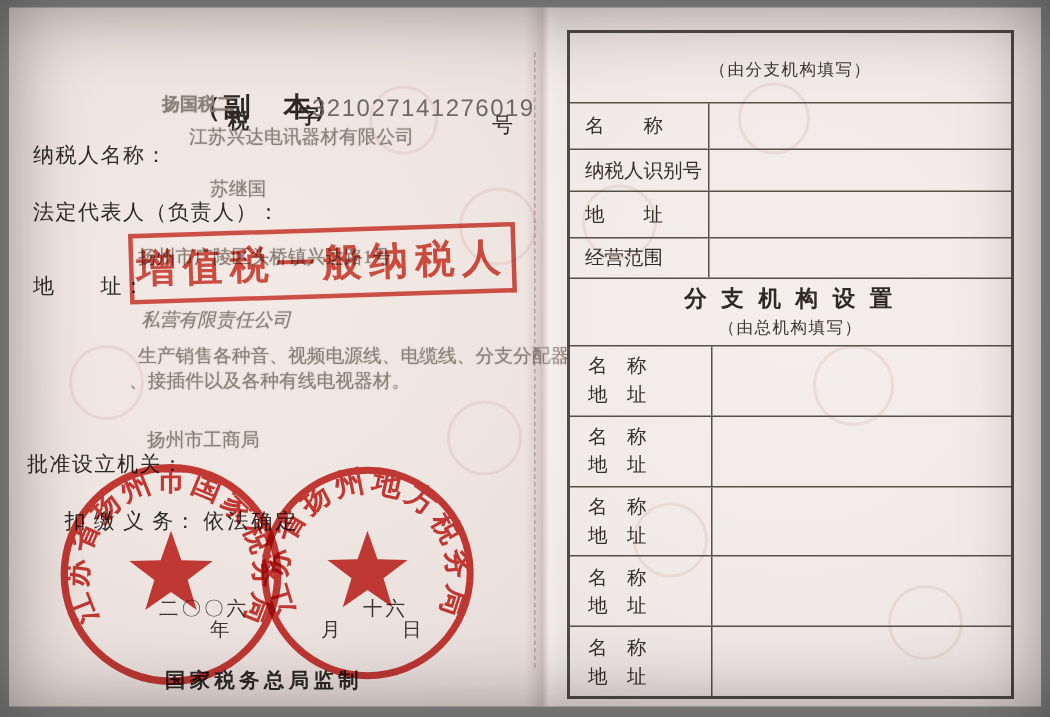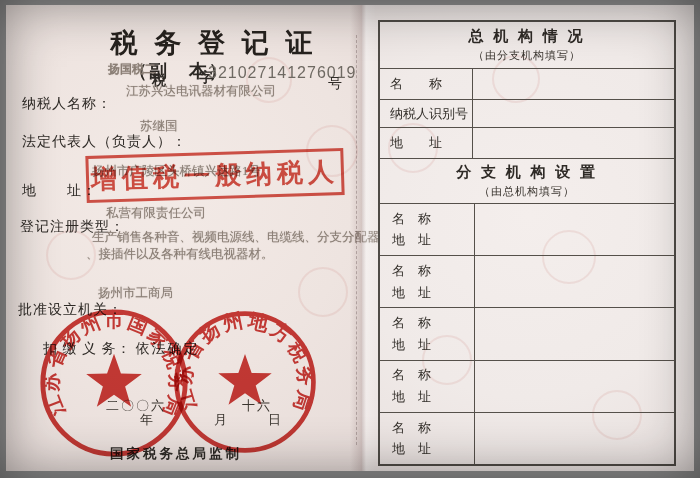--- a/index.html
+++ b/index.html
@@ -50,41 +50,39 @@
 
 <div class="photo">
   <div class="paper">
 
     <div class="page-left">
       <div class="wm" style="left:240px;top:52px;width:42px;height:42px;"></div>
       <div class="wm" style="left:300px;top:120px;width:48px;height:48px;"></div>
       <div class="wm" style="left:40px;top:225px;width:46px;height:46px;"></div>
       <div class="wm" style="left:292px;top:262px;width:46px;height:46px;"></div>
 
-      <div class="abs title" style="left:93px;top:20px;width:230px;">税 务 登 记 证</div>
       <div class="abs subtitle" style="left:118px;top:54px;width:110px;">（副　本）</div>
 
       <div class="abs typed" style="left:102px;top:56px;font-size:12px;font-weight:bold;">扬国税二</div>
       <div class="abs lbl" style="left:146px;top:67px;font-weight:bold;">税</div>
       <div class="abs lbl" style="left:193px;top:64px;font-weight:bold;">字</div>
       <div class="abs serialnum" style="left:202px;top:59px;">321027141276019</div>
       <div class="abs lbl" style="left:322px;top:70px;">号</div>
 
       <div class="abs typed val" style="left:72px;top:78px;margin-left:48px;">江苏兴达电讯器材有限公司</div>
       <div class="abs lbl" style="left:16px;top:90px;">纳税人名称：</div>
 
       <div class="abs typed val" style="left:134px;top:113px;">苏继国</div>
       <div class="abs lbl" style="left:16px;top:128px;">法定代表人（负责人）：</div>
 
       <div class="abs vatstamp" style="left:80px;top:147px;">增值税一般纳税人</div>
       <div class="abs typed val" style="left:86px;top:158px;z-index:3;">扬州市广陵区头桥镇兴达路1号</div>
       <div class="abs lbl" style="left:16px;top:177px;">地　　址：</div>
 
-      <div class="abs typed val" style="left:100px;top:200px;">私营有限责任公司</div>
-      <div class="abs lbl" style="left:14px;top:213px;">登记注册类型：</div>
+      <div class="abs typed val" style="left:88px;top:200px;font-style:italic;">私营有限责任公司</div>
 
       <div class="abs typed val" style="left:86px;top:224px;">生产销售各种音、视频电源线、电缆线、分支分配器</div>
       <div class="abs typed val" style="left:80px;top:241px;">、接插件以及各种有线电视器材。</div>
 
       <div class="abs typed val" style="left:92px;top:280px;">扬州市工商局</div>
       <div class="abs lbl" style="left:12px;top:296px;">批准设立机关：</div>
 
       <div class="abs" style="left:14px;top:334px;white-space:nowrap;margin-left:23px;">
         <span class="lbl">扣 缴 义 务：</span>
         <span class="lbl" style="letter-spacing:2px;">依法确定</span>
@@ -118,33 +116,36 @@
 
     <div class="page-right">
       <div class="wm" style="left:130px;top:50px;width:44px;height:44px;"></div>
       <div class="wm" style="left:26px;top:118px;width:46px;height:46px;"></div>
       <div class="wm" style="left:180px;top:225px;width:50px;height:50px;"></div>
       <div class="wm" style="left:60px;top:330px;width:46px;height:46px;"></div>
       <div class="wm" style="left:230px;top:385px;width:46px;height:46px;"></div>
 
       <div class="rtable">
         <div class="sec" style="height:46px;">
-          <div class="t">总 机 构 情 况</div>
           <div class="s">（由分支机构填写）</div>
         </div>
         <div class="trow" style="height:30px;">
           <div class="tlabel">名　　称</div>
           <div class="tval"></div>
         </div>
         <div class="trow" style="height:27px;">
           <div class="tlabel">纳税人识别号</div>
           <div class="tval"></div>
         </div>
         <div class="trow" style="height:30px;">
           <div class="tlabel">地　　址</div>
+          <div class="tval"></div>
+        </div>
+        <div class="trow" style="height:26px;">
+          <div class="tlabel">经营范围</div>
           <div class="tval"></div>
         </div>
         <div class="sec" style="height:44px;">
           <div class="t">分 支 机 构 设 置</div>
           <div class="s">（由总机构填写）</div>
         </div>
         <div class="branches">
           <div class="bblock">
             <div class="blabel">
               <span>名　称</span>

